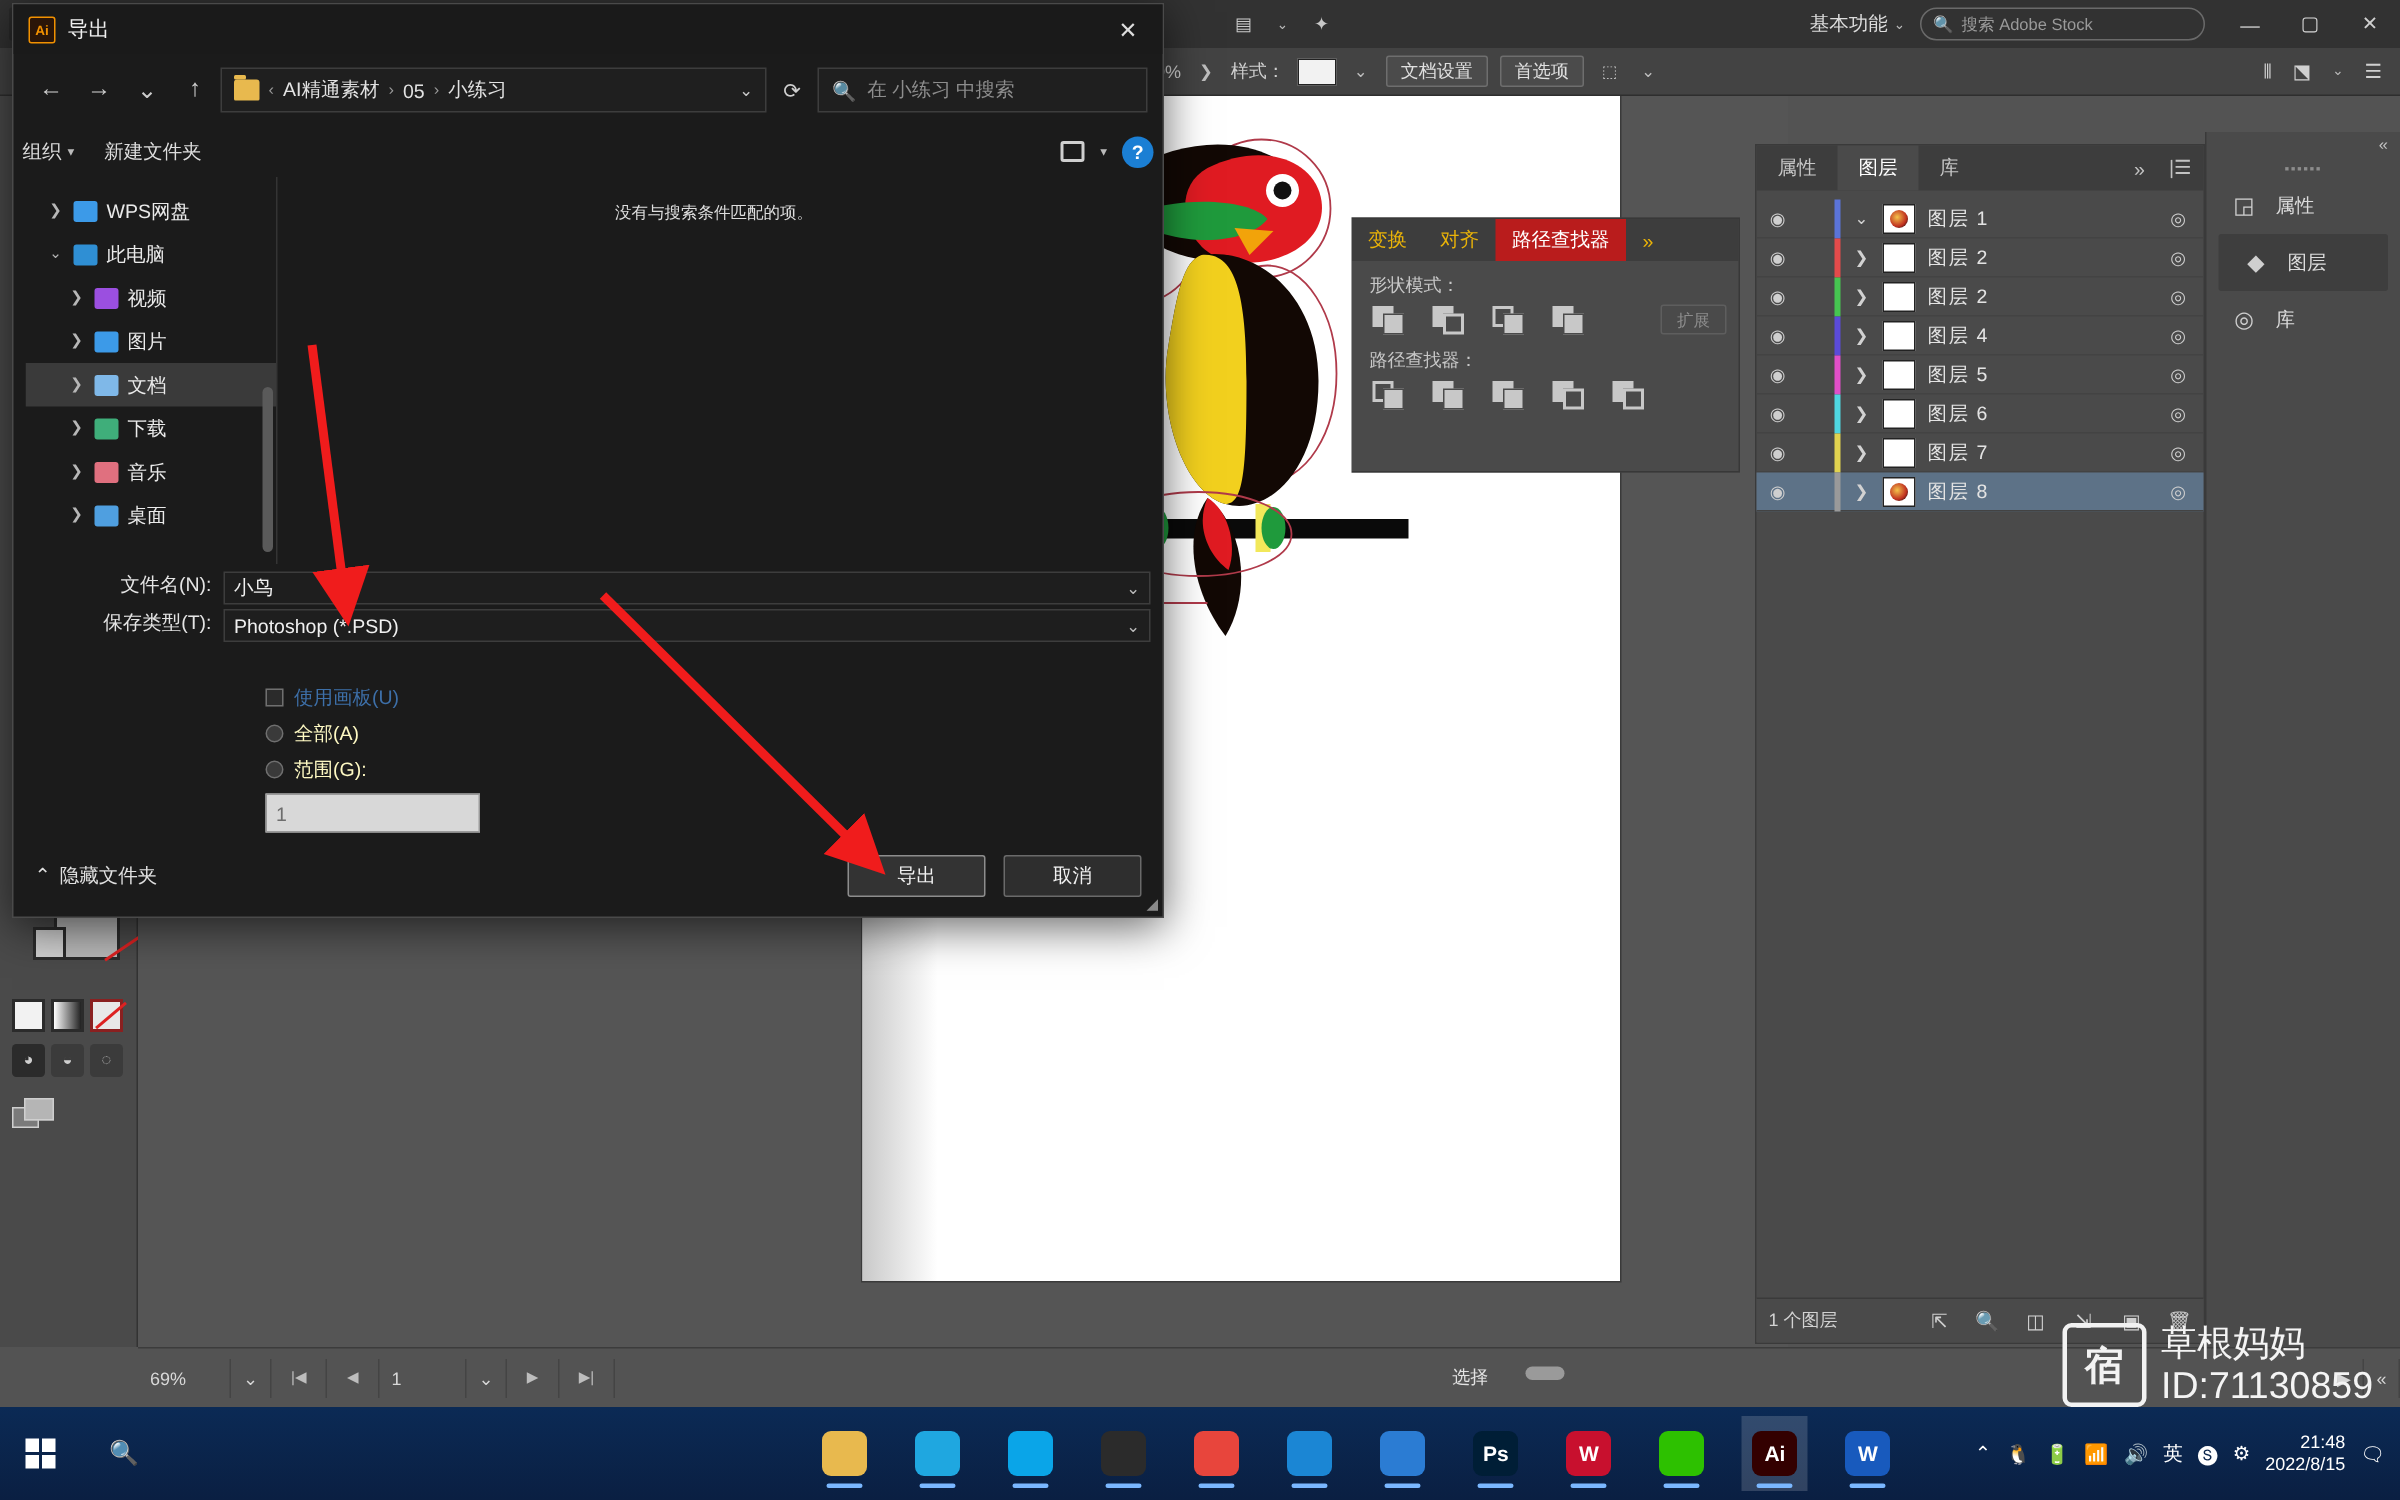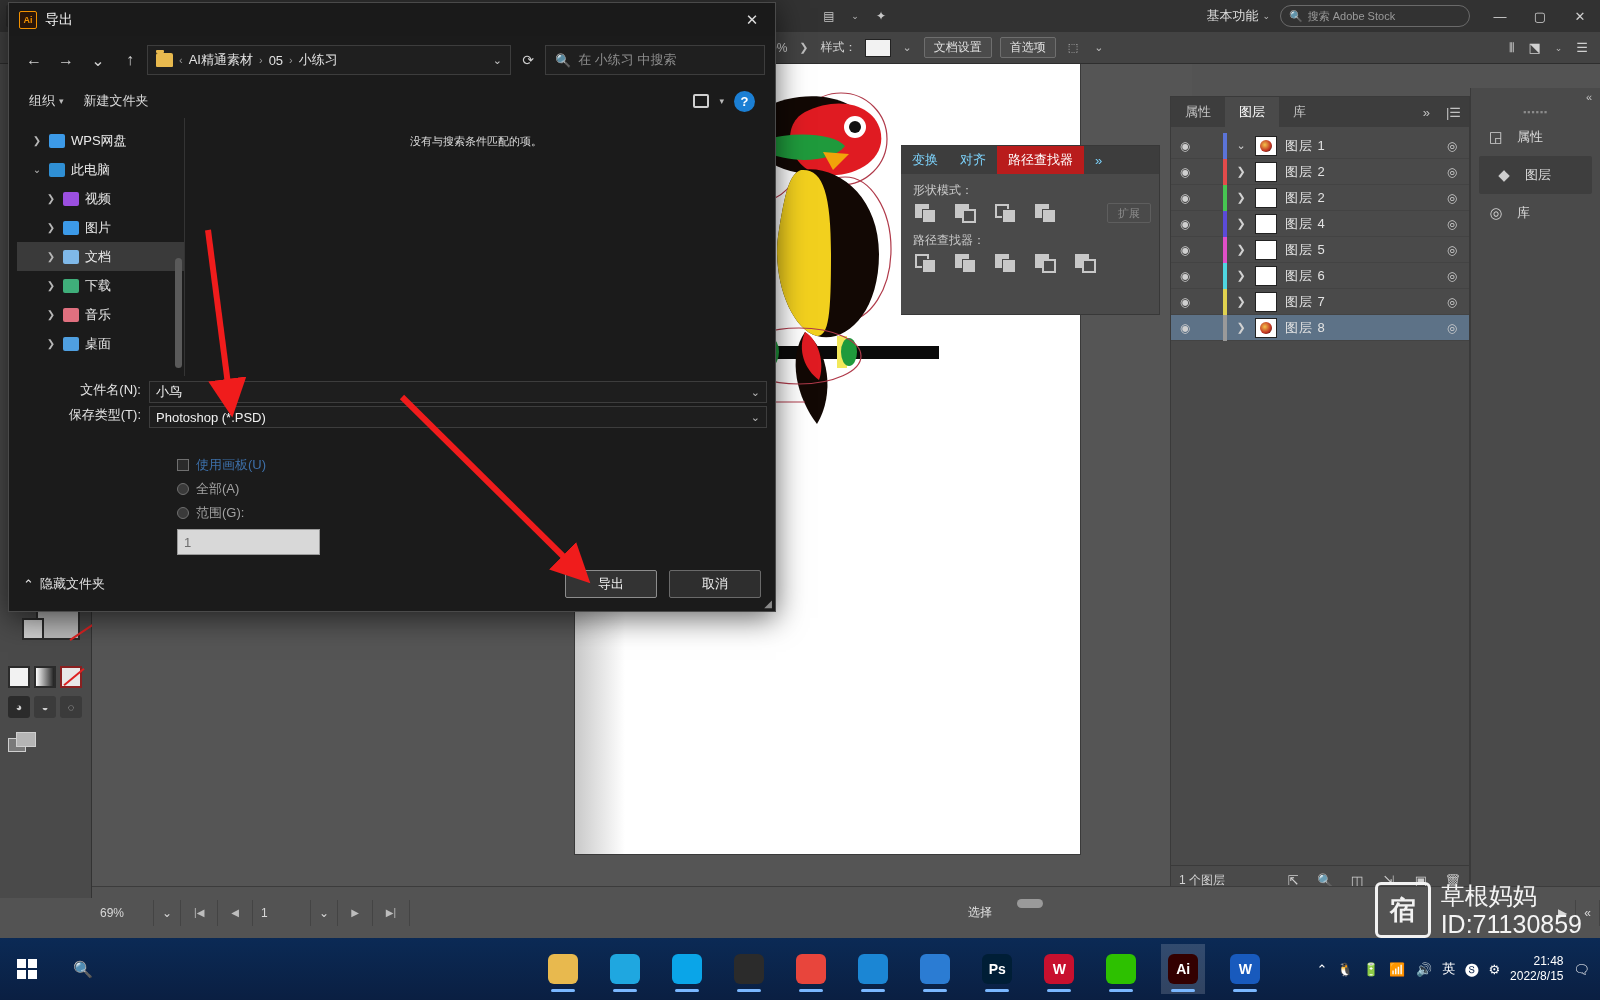--- a/index.html
+++ b/index.html
@@ -77,21 +77,21 @@
   }
   .artboard{
     position:absolute;left:483px;top:0px;width:505px;height:790px;background:#fff;
     box-shadow:0 0 0 1px #3a3a3a;
   }
   .art-grad{position:absolute;left:0;top:0;width:50px;height:100%;
     background:linear-gradient(90deg,#c9c9c9,#ffffff);}
 
   
   .ai-status{
-    position:absolute;left:92px;right:0;bottom:0;height:52px;background:#535353;
+    position:absolute;left:92px;right:0;bottom:0;height:40px;background:#535353;
     border-top:1px solid #3c3c3c;display:flex;align-items:center;
   }
   .st-cell{height:26px;display:flex;align-items:center;border-right:1px solid #444;padding:0 8px;font-size:12px;color:#d8d8d8;}
   .st-ico{color:#bdbdbd;font-size:10px;padding:0 5px;}
   .st-mid{flex:1;text-align:center;font-size:12px;color:#e2e2e2;}
   .scroll-dot{position:absolute;left:925px;top:12px;width:26px;height:9px;border-radius:5px;background:#9a9a9a;}
 
   
   .dock-panels{
     position:absolute;right:130px;top:96px;width:300px;height:800px;background:#4a4a4a;
@@ -134,21 +134,21 @@
   .di-item{height:38px;display:flex;align-items:center;gap:10px;padding-left:14px;font-size:13px;color:#dcdcdc;}
   .di-item.active{background:#3e3e3e;margin:0 8px;border-radius:2px;}
   .di-glyph{width:22px;text-align:center;font-size:15px;color:#cfcfcf;}
 
   
   .pf-panel{
     position:absolute;left:900px;top:145px;width:260px;height:170px;background:#4a4a4a;
     border:1px solid #383838;
   }
   .pf-tabs{height:28px;background:#3d3d3d;display:flex;}
-  .pf-tab{padding:0 11px;display:flex;align-items:center;font-size:13px;color:#7dd3fc;}
+  .pf-tab{padding:0 11px;display:flex;align-items:center;font-size:13px;color:#eab308;}
   .pf-tab.active{background:#b91c1c;color:#fff;}
   .pf-sec{font-size:12px;color:#c8c8c8;padding:8px 0 3px 12px;}
   .pf-row{display:flex;gap:14px;padding-left:14px;align-items:center;}
   .pf-btn{width:26px;height:22px;position:relative;}
   .pf-btn i{position:absolute;display:block;}
   .pf-btn i.a{left:0;top:2px;width:14px;height:14px;background:#c8c8c8;}
   .pf-btn i.b{left:7px;top:7px;width:14px;height:14px;background:#c8c8c8;border:1px solid #4a4a4a;}
   .pf-btn.o i.b{background:#4a4a4a;border:2px solid #c8c8c8;}
   .pf-btn.x i.a{background:none;border:2px solid #c8c8c8;}
   .pf-expand{
@@ -178,21 +178,21 @@
   .folder-ico{width:17px;height:14px;background:#e8b94e;border-radius:2px 2px 1px 1px;position:relative;}
   .folder-ico:before{content:"";position:absolute;left:0;top:-3px;width:8px;height:3px;background:#e8b94e;border-radius:1px;}
   .crumb .sep{color:#9a9a9a;font-size:11px;}
   .crumb .cdown{margin-left:auto;color:#c7c7c7;font-size:11px;}
   .refresh{width:30px;height:30px;display:flex;align-items:center;justify-content:center;color:#cfcfcf;font-size:14px;}
   .dlg-search{
     width:220px;height:30px;background:#1f1f1f;border:1px solid #3d3d3d;display:flex;align-items:center;gap:7px;
     padding:0 9px;font-size:13px;color:#8d8d8d;
   }
 
-  .dlg-toolbar{height:34px;display:flex;align-items:center;gap:20px;padding:0 20px;font-size:13px;color:#dcdcdc;}
+  .dlg-toolbar{height:34px;display:flex;align-items:center;gap:20px;padding:0 6px;font-size:13px;color:#dcdcdc;}
   .tb-item{display:flex;align-items:center;gap:4px;}
   .tb-right{margin-left:auto;display:flex;align-items:center;gap:10px;}
   .view-ico{width:16px;height:14px;border:2px solid #cfcfcf;border-radius:2px;}
   .help-ico{width:21px;height:21px;border-radius:50%;background:#1b7fd4;color:#fff;display:flex;align-items:center;justify-content:center;font-size:13px;font-weight:bold;}
 
   .dlg-body{position:absolute;left:8px;top:115px;right:8px;height:258px;display:flex;}
   .dlg-side{width:168px;border-right:1px solid #343434;padding-top:8px;position:relative;overflow:hidden;}
   .side-item{height:29px;display:flex;align-items:center;gap:6px;padding-left:14px;font-size:13px;color:#eaeaea;}
   .side-item.indent{padding-left:28px;}
   .side-item.active{background:#3a3a3a;}
@@ -207,21 +207,21 @@
   .fld-in{
     flex:1;margin-right:8px;height:22px;background:#1e1e1e;border:1px solid #3d3d3d;
     display:flex;align-items:center;padding:0 6px;font-size:13px;color:#f0f0f0;
   }
   .fld-in .cd{margin-left:auto;font-size:11px;color:#b9b9b9;}
 
   .opt-block{padding:22px 0 0 168px;}
   .opt-row{height:24px;display:flex;align-items:center;gap:7px;font-size:13px;}
   .cbx{width:12px;height:12px;border:1px solid #6f6f6f;background:#2b2b2b;}
   .rdo{width:12px;height:12px;border-radius:50%;border:1px solid #6f6f6f;background:#3a3a3a;}
-  .opt-dis{color:#a3a3a3;}
+  .opt-dis{color:#fef9c3;}
   .opt-link{color:#3d6fa8;}
   .rng-input{
     margin-left:0;margin-top:4px;width:143px;height:26px;background:#d8d8d8;border:1px solid #9a9a9a;
     display:flex;align-items:center;padding:0 6px;font-size:13px;color:#6d6d6d;
   }
 
   .dlg-foot{position:absolute;left:0;right:0;bottom:0;height:54px;display:flex;align-items:center;padding:0 14px;}
   .hide-fold{display:flex;align-items:center;gap:6px;font-size:13px;color:#e0e0e0;}
   .foot-btns{margin-left:auto;display:flex;gap:12px;}
   .dlg-btn{

